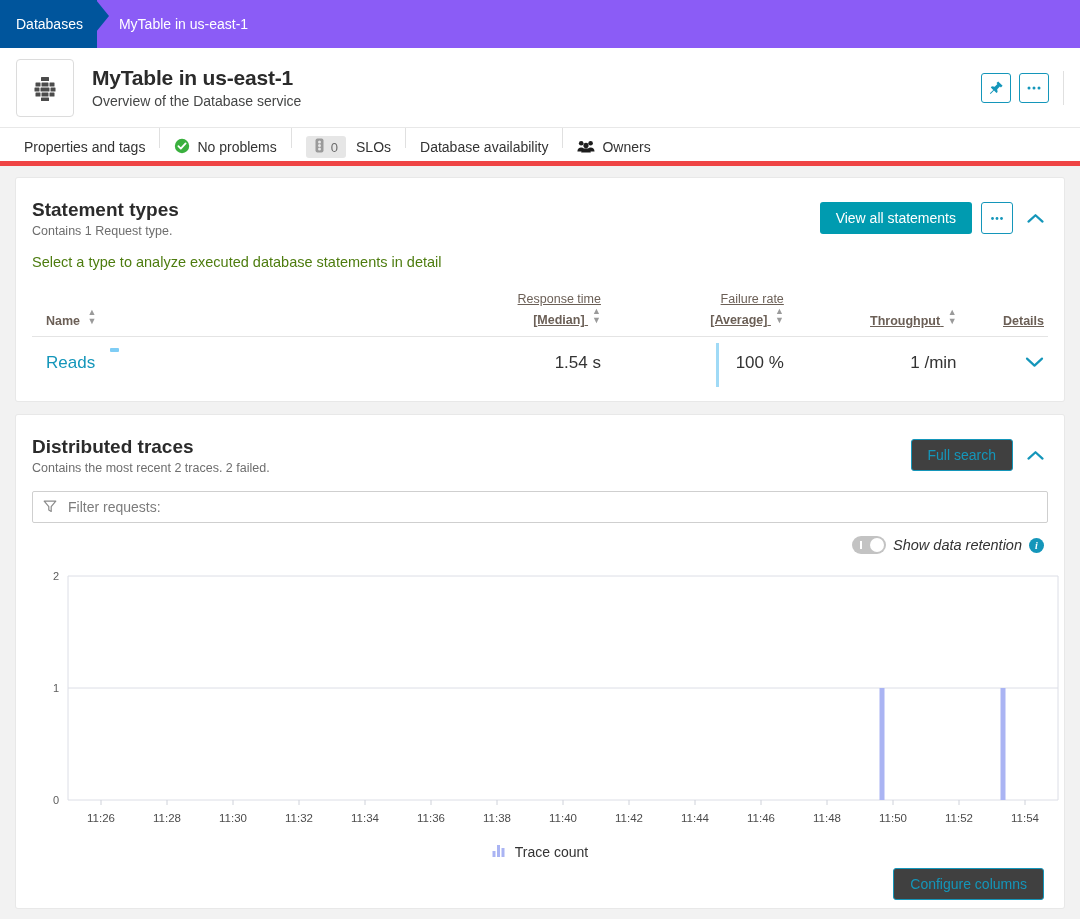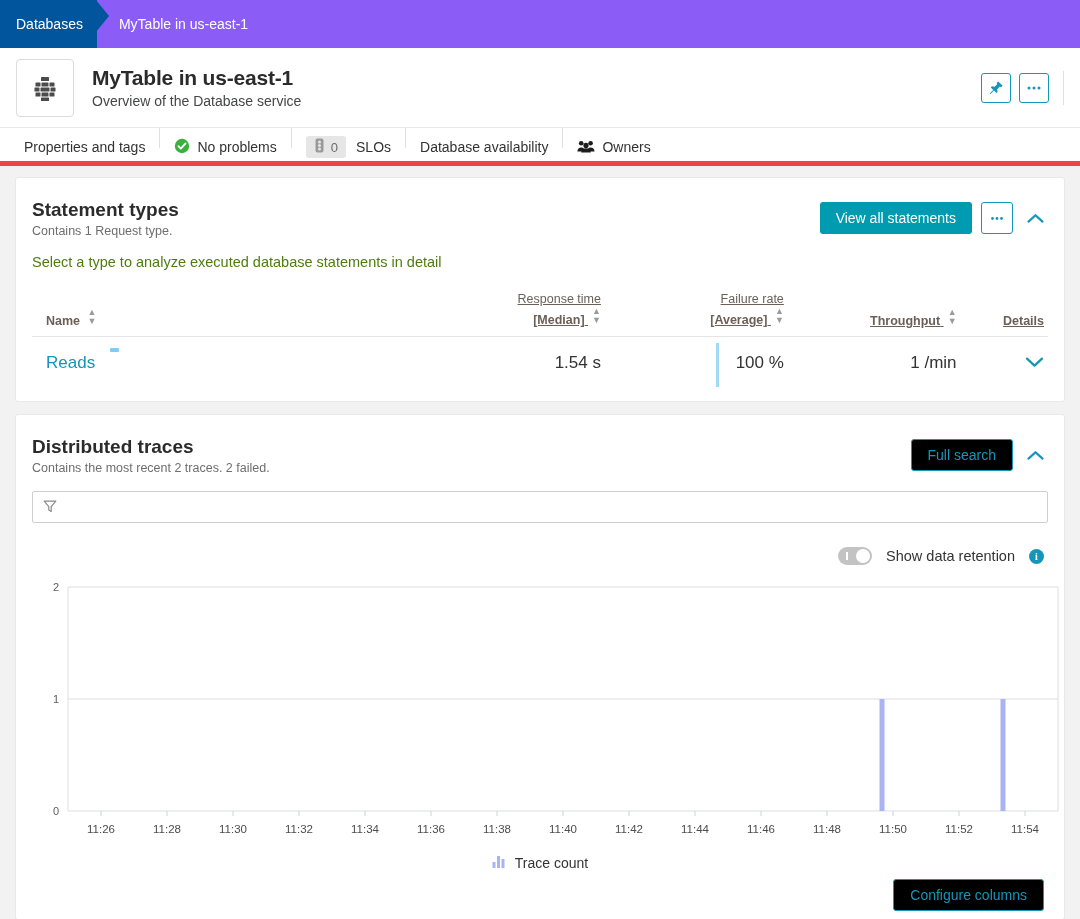--- a/index.html
+++ b/index.html
@@ -76,21 +76,21 @@
   }
   .card-head{ display:flex; align-items:center; }
   .card-title{ font-size:19px; font-weight:bold; color:#2b2b2b; line-height:24px; }
   .card-sub{ font-size:12.5px; color:#6e6e6e; margin-top:2px; }
   .card-head-actions{ margin-left:auto; display:flex; align-items:center; gap:9px; }
   .btn-primary{
     background:#009bb0; color:#fff; border:none; border-radius:3px; height:32px;
     padding:0 16px; font-size:14px; font-family:inherit; cursor:pointer;
   }
   .btn-outline{
-    background:#000000; color:#1496ba; border:1px solid #1496ba; border-radius:3px;
+    background:#404040; color:#1496ba; border:1px solid #1496ba; border-radius:3px;
     height:32px; padding:0 16px; font-size:14px; font-family:inherit; cursor:pointer;
   }
   .btn-square{
     width:32px;height:32px;border:1px solid #1496ba;border-radius:3px;background:#fff;
     display:flex;align-items:center;justify-content:center;cursor:pointer;color:#1496ba;
   }
   .chev-btn{
     width:26px;height:26px;display:flex;align-items:center;justify-content:center;
     cursor:pointer;color:#1496ba;
   }
@@ -127,22 +127,23 @@
   .filter-input{
     margin-top:16px; height:32px; border:1px solid #cfcfcf; border-radius:2px;
     display:flex; align-items:center; padding:0 10px; gap:9px; background:#fff;
   }
   .filter-input input{
     border:none; outline:none; font-family:inherit; font-size:14px; color:#333;
     flex:1; background:transparent;
   }
   .filter-input input::placeholder{ color:#7c7c7c; }
   .retention-row{
-    display:flex; align-items:center; justify-content:flex-end; gap:14px; margin-top:24px;
+    display:flex; align-items:center; justify-content:flex-end; gap:7px; margin-top:13px;
     padding-right:4px;
+    font-style:italic;
   }
   .toggle{
     width:34px;height:18px;border-radius:9px;background:#c3c3c3;position:relative;cursor:pointer;
     display:flex; align-items:center;
   }
   .toggle .knob{
     position:absolute; right:2px; width:14px;height:14px;border-radius:50%;background:#fff;
   }
   .toggle .tick{ position:absolute; left:8px; width:1.5px;height:8px;background:#fff; }
   .retention-label{ font-size:14.5px; color:#333; }
@@ -353,20 +354,21 @@
       </div>
     </div>
   </div>
 
   <div class="filter-input">
     <span>
       <svg width="14" height="14" viewBox="0 0 14 14" aria-hidden="true">
         <path d="M1.2 2.2 H12.8 L8.2 7.6 V12.4 L5.8 11.0 V7.6 Z" fill="none" stroke="#8a8a8a" stroke-width="1.2" stroke-linejoin="round"></path>
       </svg>
     </span>
+    <input type="text" placeholder="Filter requests:" style="">
   </div>
 
   <div class="retention-row">
     <div class="toggle">
       <span class="tick"></span>
       <span class="knob"></span>
     </div>
     <span class="retention-label">Show data retention</span>
     <span class="info-dot">i</span>
   </div>

